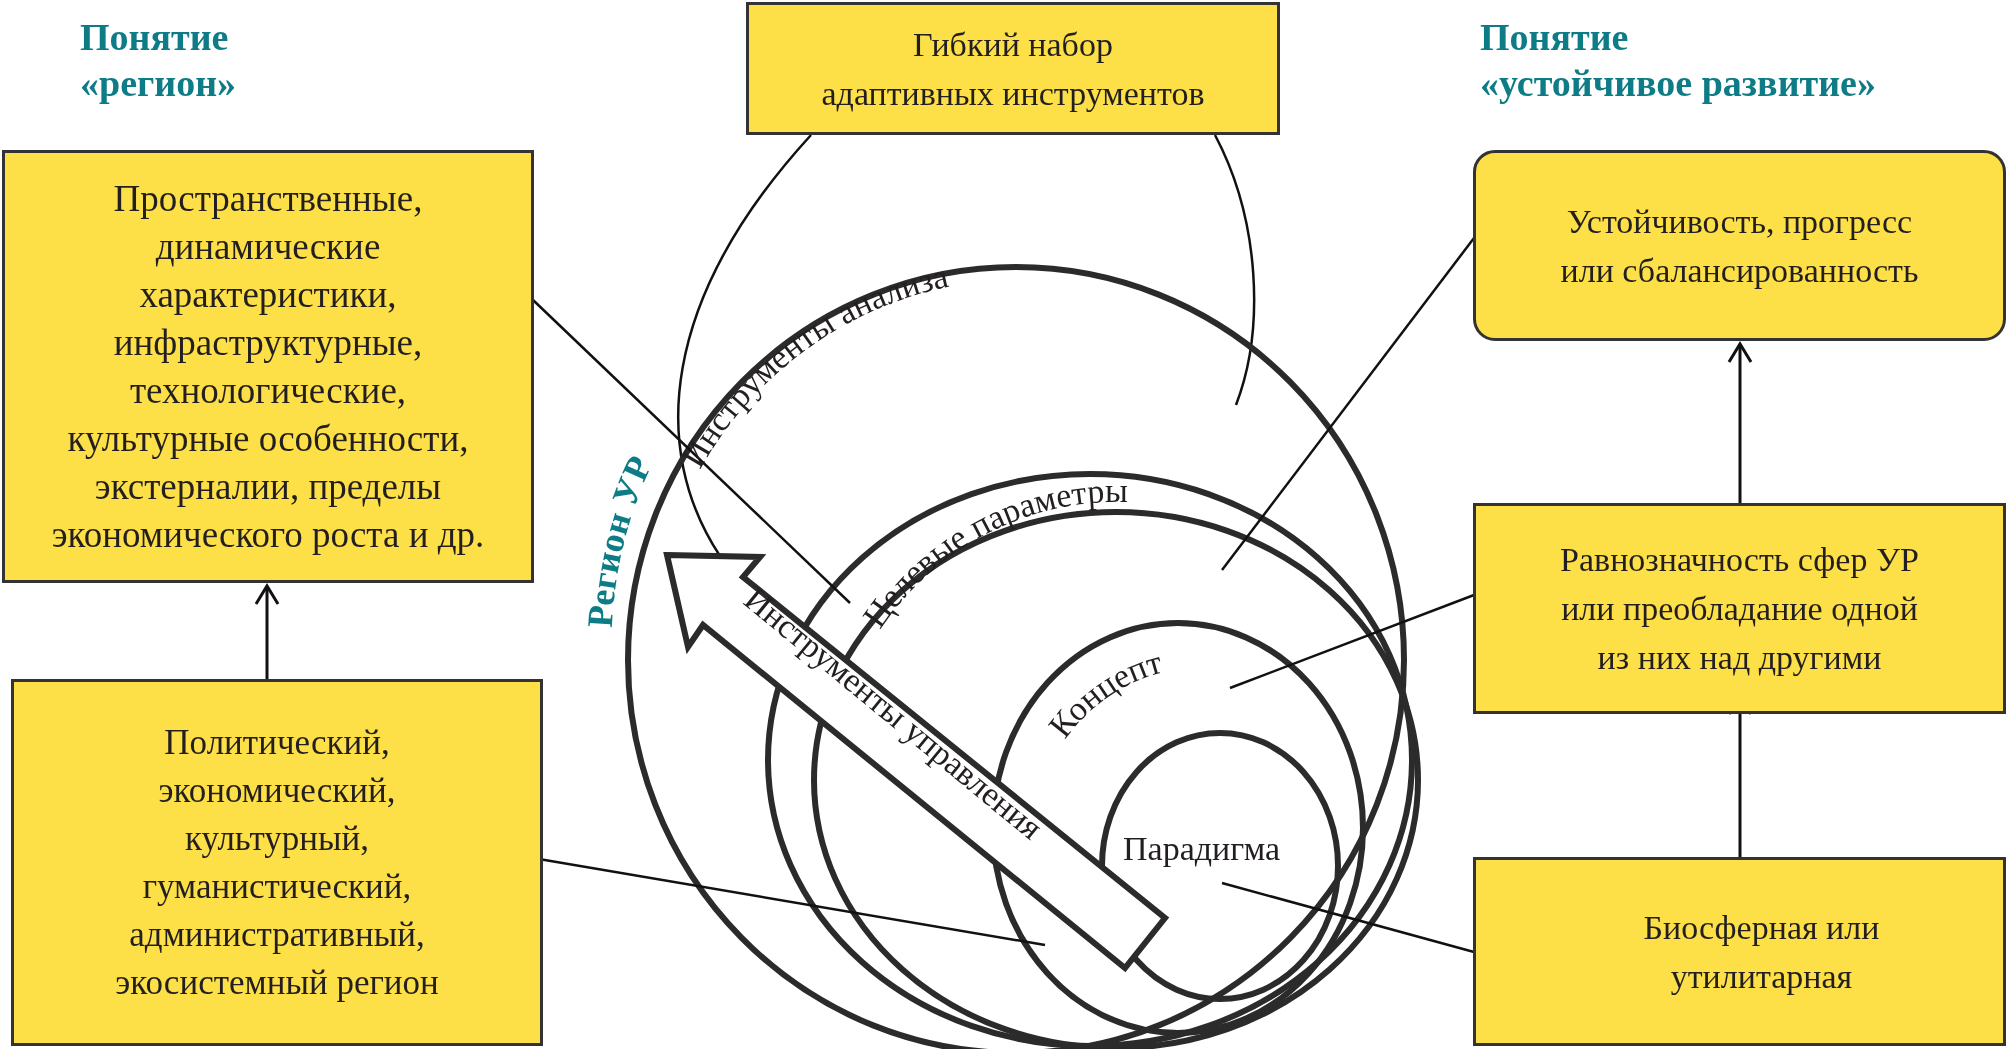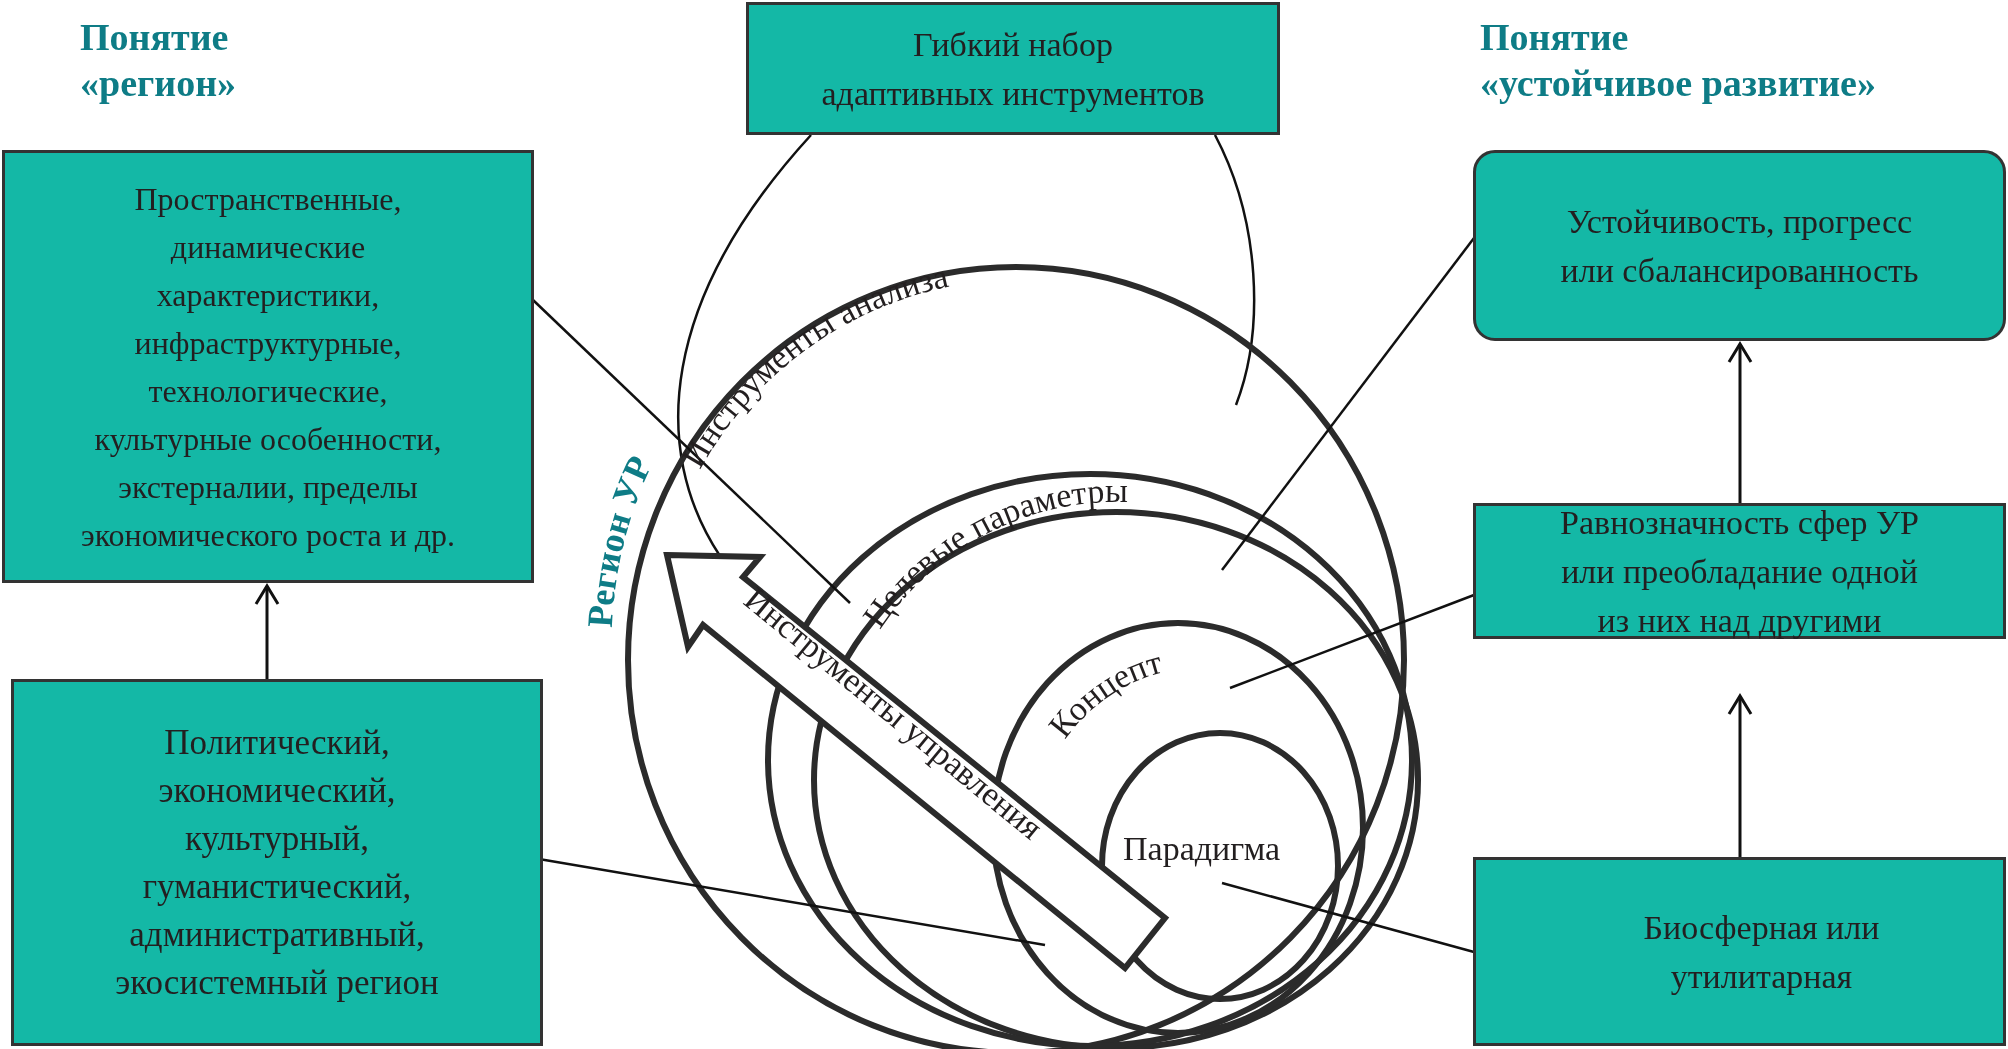--- a/index.html
+++ b/index.html
@@ -1,19 +1,19 @@
 <!DOCTYPE html>
 <html><head>
 <meta charset="utf-8">
 <style>
   html, body { margin: 0; padding: 0; background: #ffffff; }
   body { width: 2008px; height: 1049px; position: relative; overflow: hidden; font-family: "Liberation Serif", "DejaVu Serif", serif; color: #231f20; }
   svg#diagram { position: absolute; left: 0; top: 0; }
   .heading { position: absolute; font-family: "Liberation Serif", serif; font-weight: bold; color: #0e7c86; font-size: 38px; line-height: 46px; }
-  .box { position: absolute; box-sizing: border-box; border: 3px solid #333333; background: #14b8a6; display: flex; align-items: center; justify-content: center; text-align: center; font-size: 34px; line-height: 49px; color: #231f20; }
+  .box { position: absolute; box-sizing: border-box; border: 3px solid #333333; background: #fde047; display: flex; align-items: center; justify-content: center; text-align: center; font-size: 34px; line-height: 49px; color: #231f20; }
   .box .txt { white-space: pre-line; }
   .svgtext { font-family: "Liberation Serif", serif; fill: #231f20; font-size: 34px; }
   .region-label { font-family: "Liberation Serif", serif; font-weight: bold; fill: #0e7c86; font-size: 36px; }
 </style>
 </head>
 <body>
 
 <svg id="diagram" width="2008" height="1049" viewBox="0 0 2008 1049" xmlns="http://www.w3.org/2000/svg">
   <defs>
     <path id="path-analysis" d="M 700 470 A 370 372 0 0 1 1120 292"></path>
@@ -71,21 +71,21 @@
 
 <div class="heading" style="left:80px; top:14px; width:380px; white-space:pre-line;">Понятие
 «регион»</div>
 <div class="heading" style="left:1480px; top:14px; width:528px; white-space:pre-line;">Понятие
 «устойчивое развитие»</div>
 
 <div class="box" style="left:746px; top:2px; width:534px; height:133px;">
   <span class="txt">Гибкий набор
 адаптивных инструментов</span>
 </div>
-<div class="box" style="left:2px; top:150px; width:532px; height:433px; font-size:32px; line-height:48px;">
+<div class="box" style="left:2px; top:150px; width:532px; height:433px; font-size:37px; line-height:48px;">
   <span class="txt">Пространственные,
 динамические
 характеристики,
 инфраструктурные,
 технологические,
 культурные особенности,
 экстерналии, пределы
 экономического роста и др.</span>
 </div>
 <div class="box" style="left:11px; top:679px; width:532px; height:367px; font-size:35px; line-height:48px;">
@@ -93,21 +93,21 @@
 экономический,
 культурный,
 гуманистический,
 административный,
 экосистемный регион</span>
 </div>
 <div class="box" style="left:1473px; top:150px; width:533px; height:191px;border-radius:22px;">
   <span class="txt">Устойчивость, прогресс
 или сбалансированность</span>
 </div>
-<div class="box" style="left:1473px; top:503px; width:533px; height:136px;">
+<div class="box" style="left:1473px; top:503px; width:533px; height:211px;">
   <span class="txt">Равнозначность сфер УР
 или преобладание одной
 из них над другими</span>
 </div>
 <div class="box" style="left:1473px; top:857px; width:533px; height:189px;padding-left:44px;">
   <span class="txt">Биосферная или
 утилитарная</span>
 </div>
 
 </body></html>

